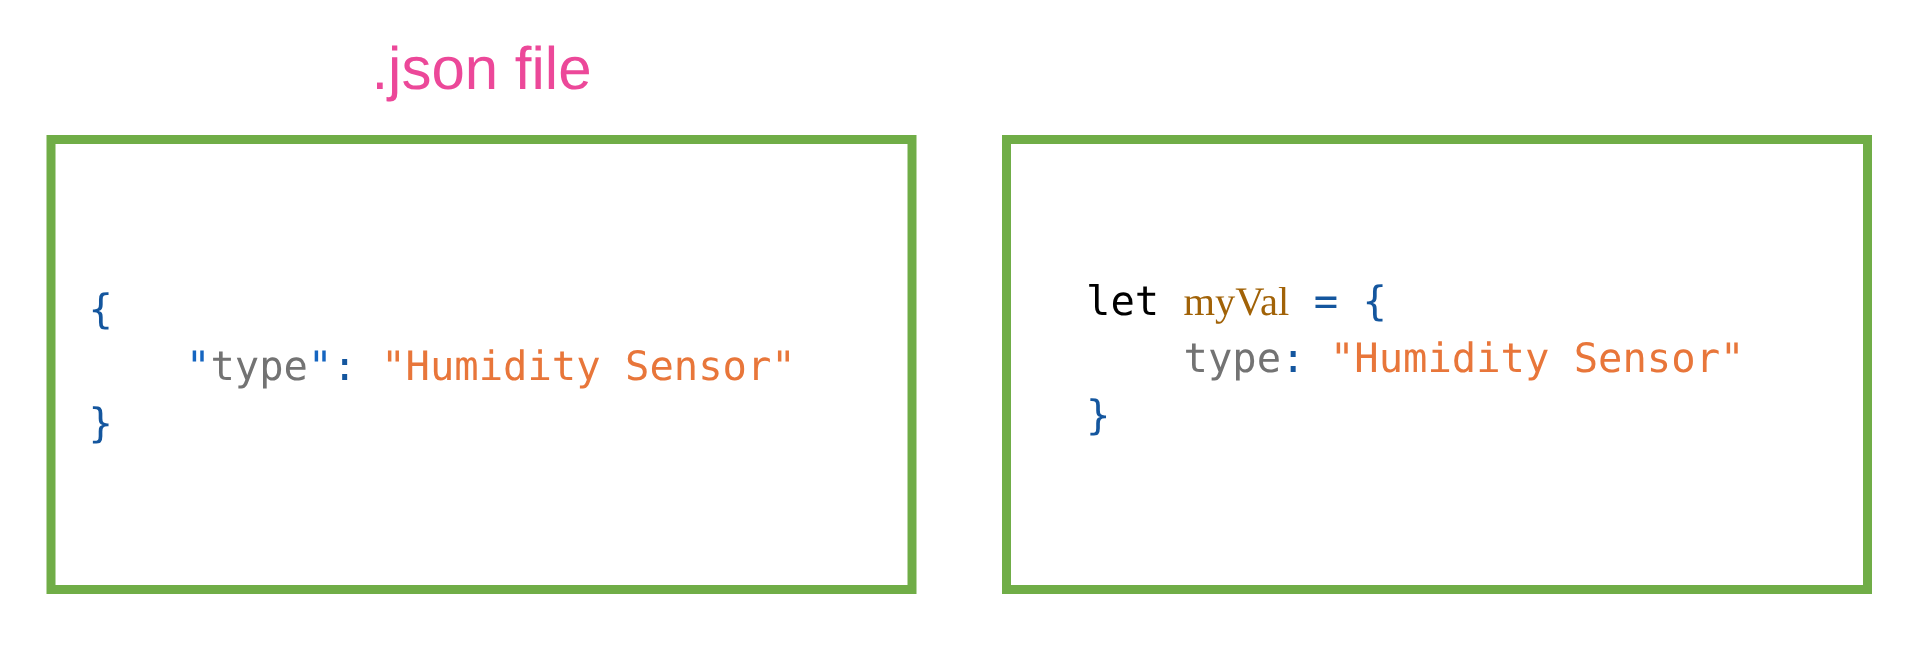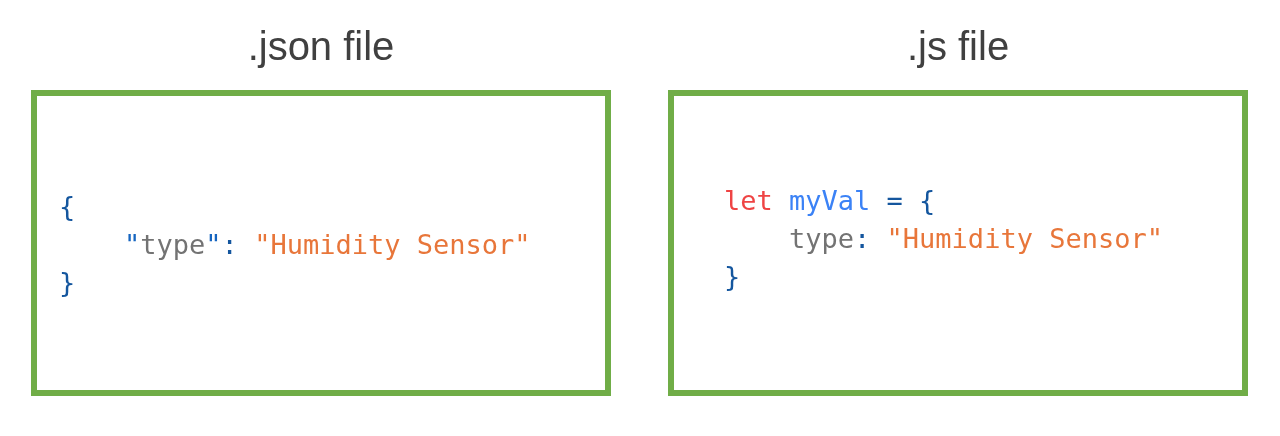--- a/index.html
+++ b/index.html
@@ -27,21 +27,21 @@
   .panel-title {
     position: absolute;
     top: 22px;
     left: 0;
     width: 100%;
     text-align: center;
     font-family: "Liberation Sans", sans-serif;
     font-size: 40px;
     font-weight: 400;
     line-height: 48px;
-    color: #404040;
+    color: #ec4899;
     letter-spacing: 0px;
     white-space: nowrap;
   }
 
   .code-box {
     position: absolute;
     top: 90px;
     left: 0;
     width: 100%;
     height: 306px;
@@ -61,40 +61,39 @@
     font-size: 27px;
     line-height: 38px;
     white-space: pre;
     color: #14569E;
   }
   .code-json { padding: 92px 0 0 22px; }
   .code-js   { padding: 86px 0 0 50px; }
 
   .tok-brace   { color: #14569E; }
   .tok-punct   { color: #14569E; }
-  .tok-keyword { color: #ef4444; }
-  .tok-var     { color: #3b82f6; }
+  .tok-keyword { color: #000000; }
+  .tok-var     { color: #a16207; font-family: Liberation Serif, serif; }
   .tok-key     { color: #737373; }
   .tok-quote   { color: #1565C0; }
   .tok-string  { color: #E8763A; }
 
   .code-line { display: block; }
 </style>
 </head>
 <body>
 
 <div class="panel panel-json">
 
   <div class="panel-title">.json file</div>
 
   <div class="code-box">
     <div class="code-body code-json"><span class="code-line"><span class="tok-brace">{</span></span><span class="code-line"><span class="tok-punct">    </span><span class="tok-quote">"</span><span class="tok-key">type</span><span class="tok-quote">"</span><span class="tok-punct">:</span><span class="tok-punct"> </span><span class="tok-string">"Humidity Sensor"</span></span><span class="code-line"><span class="tok-brace">}</span></span></div>
   </div>
 </div>
 
 <div class="panel panel-js">
 
-  <div class="panel-title">.js file</div>
 
   <div class="code-box">
     <div class="code-body code-js"><span class="code-line"><span class="tok-keyword">let</span><span class="tok-punct"> </span><span class="tok-var">myVal</span><span class="tok-brace"> = {</span></span><span class="code-line"><span class="tok-punct">    </span><span class="tok-key">type</span><span class="tok-punct">:</span><span class="tok-punct"> </span><span class="tok-string">"Humidity Sensor"</span></span><span class="code-line"><span class="tok-brace">}</span></span></div>
   </div>
 </div>
 
 </body></html>

